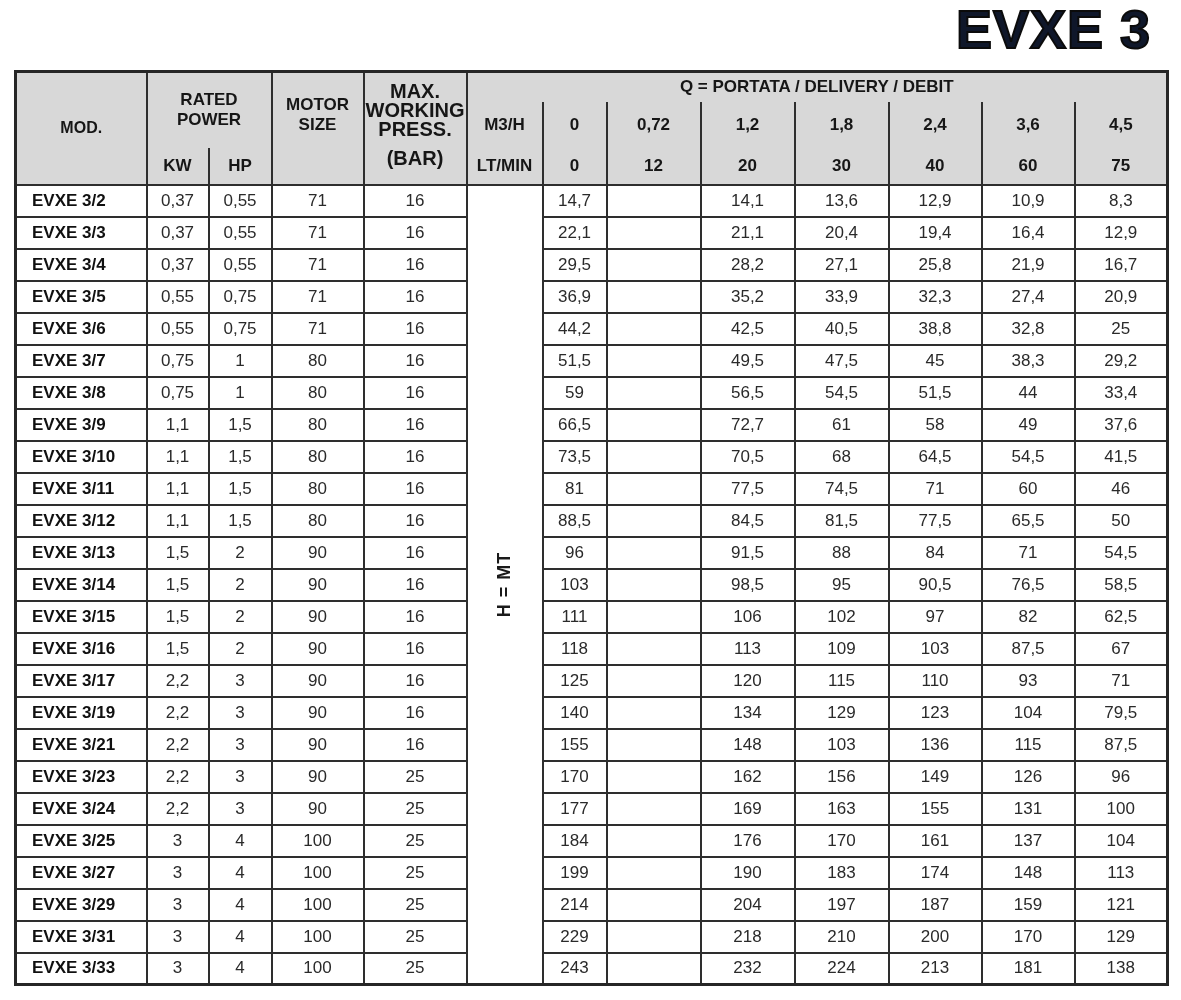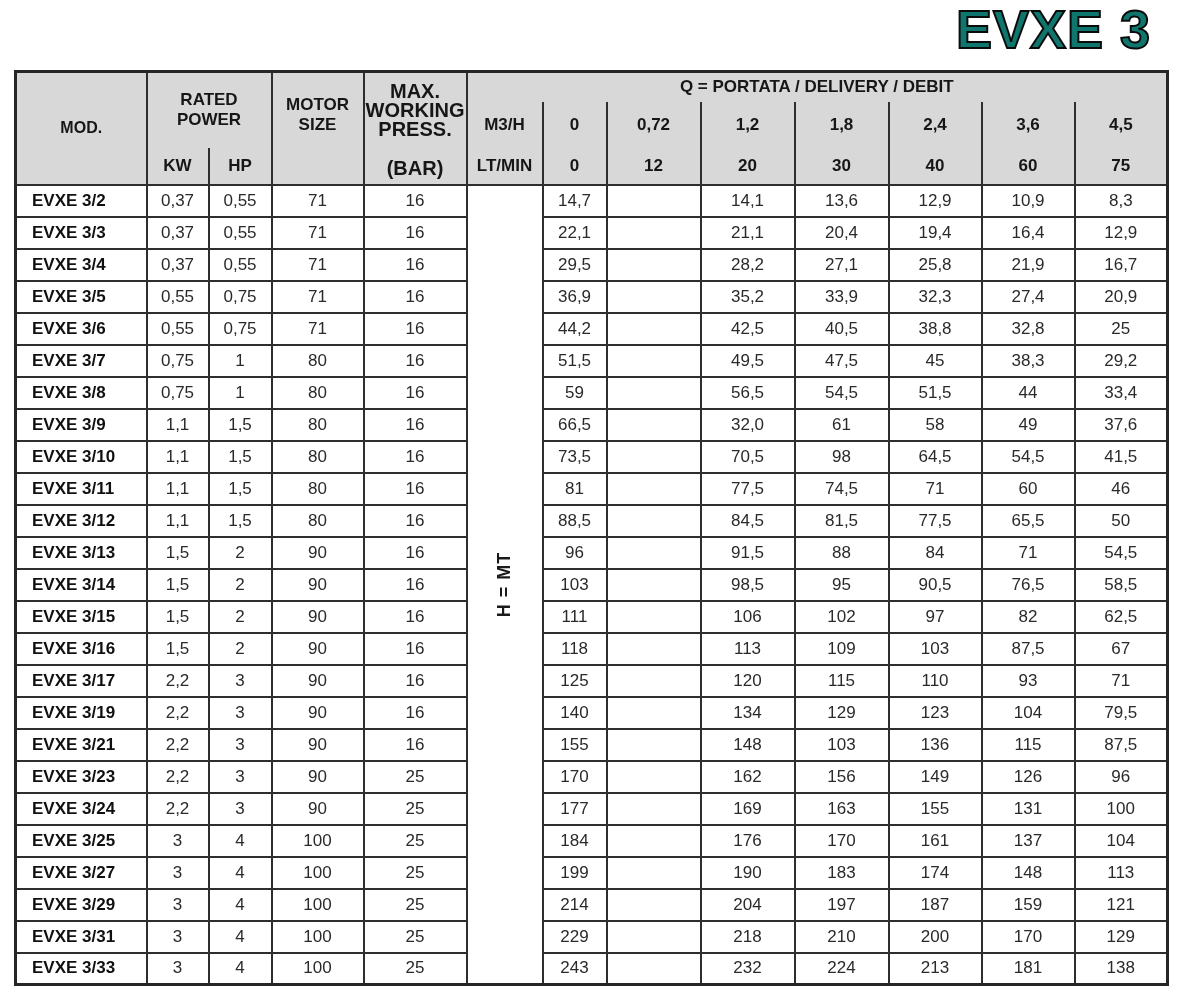--- a/index.html
+++ b/index.html
@@ -11,21 +11,21 @@
     position:relative;
     overflow:hidden;
   }
   .page-title {
     position:absolute;
     top:0px; right:30px;
     font-size:54px;
     line-height:1.1;
     font-weight:bold;
     letter-spacing:1px;
-    color:#0f766e;
+    color:#0f172a;
     -webkit-text-stroke:2px #0b0b0b;
   }
   table.spec {
     position:absolute;
     left:14px; top:70px;
     width:1152px;
     border-collapse:collapse;
     table-layout:fixed;
     border:3px solid #262626;
   }
@@ -52,21 +52,21 @@
   th.qcell   { border-bottom:none; }
   tr.hr2 th  { border-top:none; border-bottom:none; }
   tr.hr3 th  { border-top:none; }
   th.rated   { border-bottom:none; }
 
   th.mod { font-size:16px; }
   th.rated div, th.motor div { line-height:20px; }
   th.motor { vertical-align:top; padding-top:22px;margin-left:48px; }
   th.press { vertical-align:top; padding-top:9px; font-size:20px; }
   th.press div { line-height:19px; }
-  th.press div.bar { margin-top:20px; }
+  th.press div.bar { margin-top:10px; }
 
   tbody td {
     background:#ffffff;
     color:#2a2a2a;
   }
   td.model {
     font-weight:bold;
     color:#101010;
     text-align:left;
     padding-left:15px;
@@ -251,36 +251,36 @@
         <td>33,4</td>
       </tr>
       <tr>
         <td class="model">EVXE 3/9</td>
         <td>1,1</td>
         <td>1,5</td>
         <td>80</td>
         <td>16</td>
         <td>66,5</td>
         <td></td>
-        <td>32,0</td>
+        <td>72,7</td>
         <td>61</td>
         <td>58</td>
         <td>49</td>
         <td>37,6</td>
       </tr>
       <tr>
         <td class="model">EVXE 3/10</td>
         <td>1,1</td>
         <td>1,5</td>
         <td>80</td>
         <td>16</td>
         <td>73,5</td>
         <td></td>
         <td>70,5</td>
-        <td>98</td>
+        <td>68</td>
         <td>64,5</td>
         <td>54,5</td>
         <td>41,5</td>
       </tr>
       <tr>
         <td class="model">EVXE 3/11</td>
         <td>1,1</td>
         <td>1,5</td>
         <td>80</td>
         <td>16</td>

